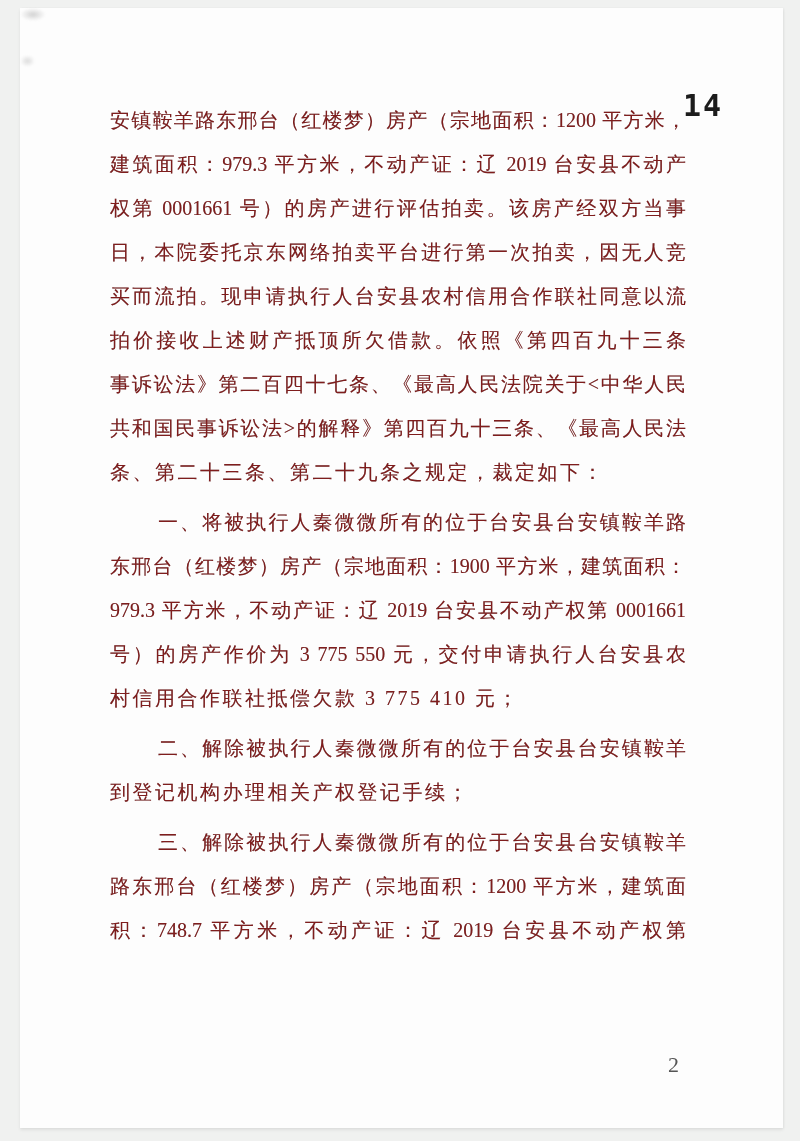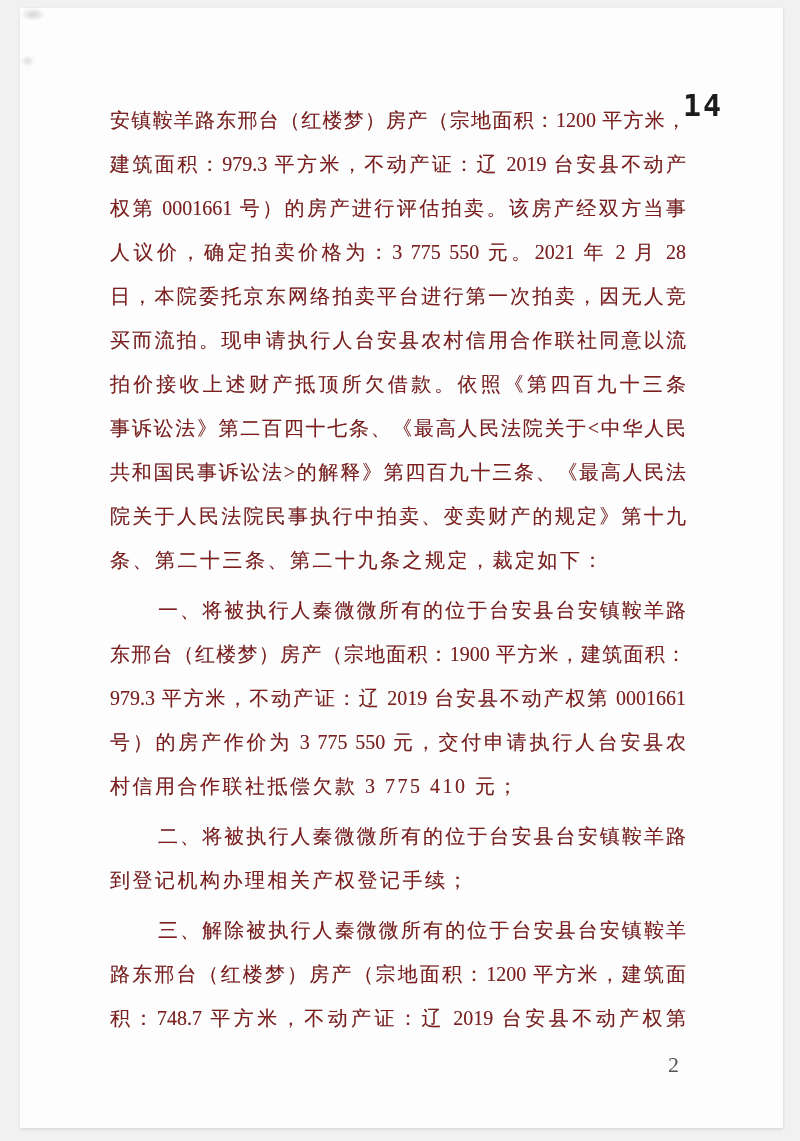--- a/index.html
+++ b/index.html
@@ -70,34 +70,32 @@
 
 <div class="viewport">
   <div class="paper">
     <div class="smudge smudge-a"></div>
     <div class="smudge smudge-b"></div>
     <div class="exhibit-number">14</div>
     <div class="doc-body">
         <div class="line fill">安镇鞍羊路东邢台（红楼梦）房产（宗地面积：1200 平方米，</div>
         <div class="line fill">建筑面积：979.3 平方米，不动产证：辽 2019 台安县不动产</div>
         <div class="line fill">权第 0001661 号）的房产进行评估拍卖。该房产经双方当事</div>
-        <div class="line fill">人议价，确定拍卖价格为：3 775 550 元。2021 年 2 月 28</div>
         <div class="line fill">日，本院委托京东网络拍卖平台进行第一次拍卖，因无人竞</div>
         <div class="line fill">买而流拍。现申请执行人台安县农村信用合作联社同意以流</div>
         <div class="line fill">拍价接收上述财产抵顶所欠借款。依照《第四百九十三条</div>
         <div class="line fill">事诉讼法》第二百四十七条、《最高人民法院关于&lt;中华人民</div>
         <div class="line fill">共和国民事诉讼法&gt;的解释》第四百九十三条、《最高人民法</div>
-        <div class="line fill">院关于人民法院民事执行中拍卖、变卖财产的规定》第十九</div>
         <div class="line short">条、第二十三条、第二十九条之规定，裁定如下：</div>
         <div class="line fill indent para">一、将被执行人秦微微所有的位于台安县台安镇鞍羊路</div>
         <div class="line fill">东邢台（红楼梦）房产（宗地面积：1900 平方米，建筑面积：</div>
         <div class="line fill">979.3 平方米，不动产证：辽 2019 台安县不动产权第 0001661</div>
         <div class="line fill">号）的房产作价为 3 775 550 元，交付申请执行人台安县农</div>
         <div class="line short">村信用合作联社抵偿欠款 3 775 410 元；</div>
-        <div class="line fill indent para">二、将被执行人秦微微所有的位于台安县台安镇鞍羊路</div>
+        <div class="line fill indent para">二、解除被执行人秦微微所有的位于台安县台安镇鞍羊</div>
         <div class="line short">到登记机构办理相关产权登记手续；</div>
         <div class="line fill indent para">三、解除被执行人秦微微所有的位于台安县台安镇鞍羊</div>
         <div class="line fill">路东邢台（红楼梦）房产（宗地面积：1200 平方米，建筑面</div>
         <div class="line fill">积：748.7 平方米，不动产证：辽 2019 台安县不动产权第</div>
       </div>
     <div class="page-number">2</div>
   </div>
 </div>
 
 </body></html>

